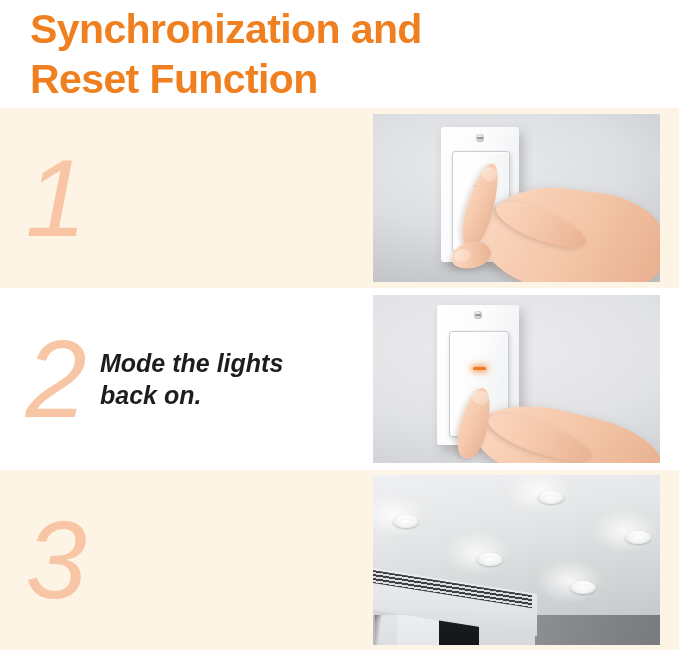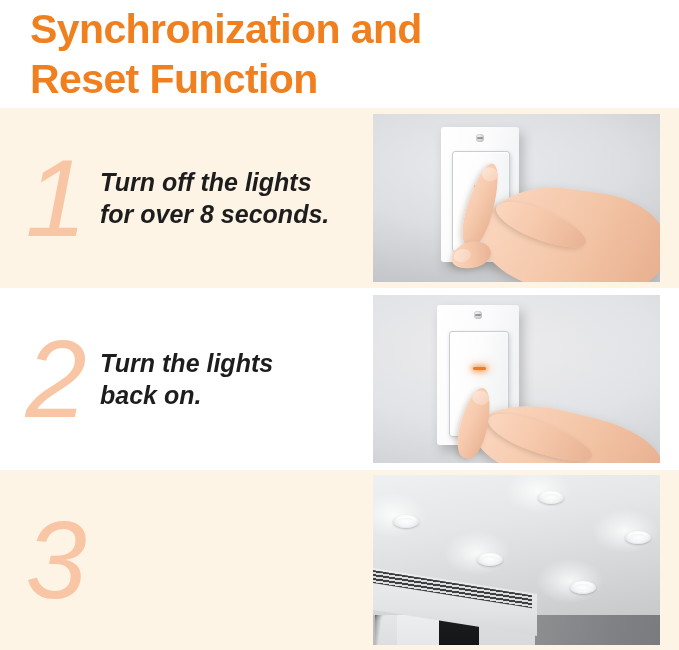--- a/index.html
+++ b/index.html
@@ -316,22 +316,20 @@
 
   <div class="header">
     <h1 class="header-title">Synchronization and
 Reset Function</h1>
   </div>
 
   <div class="step-row row-1">
 
     <div class="step-left">
       <div class="step-number">1</div>
-      <div class="step-text">Turn off the lights
-for over 8 seconds.</div>
     </div>
 
     <div class="step-photo">
       <div class="photo-frame p1">
         <div class="wall"></div>
 
         <div class="plate">
           <div class="screw screw-top"></div>
           <div class="rocker">
             <div class="led off"></div>
@@ -349,21 +347,21 @@
           </div>
         </div>
       </div>
     </div>
   </div>
 
   <div class="step-row row-2">
 
     <div class="step-left">
       <div class="step-number">2</div>
-      <div class="step-text">Turn the lights
+      <div class="step-text">Mode the lights
 back on.</div>
     </div>
 
     <div class="step-photo">
       <div class="photo-frame p2">
         <div class="wall wall2"></div>
 
         <div class="plate">
           <div class="screw screw-top"></div>
           <div class="screw screw-bot"></div>

